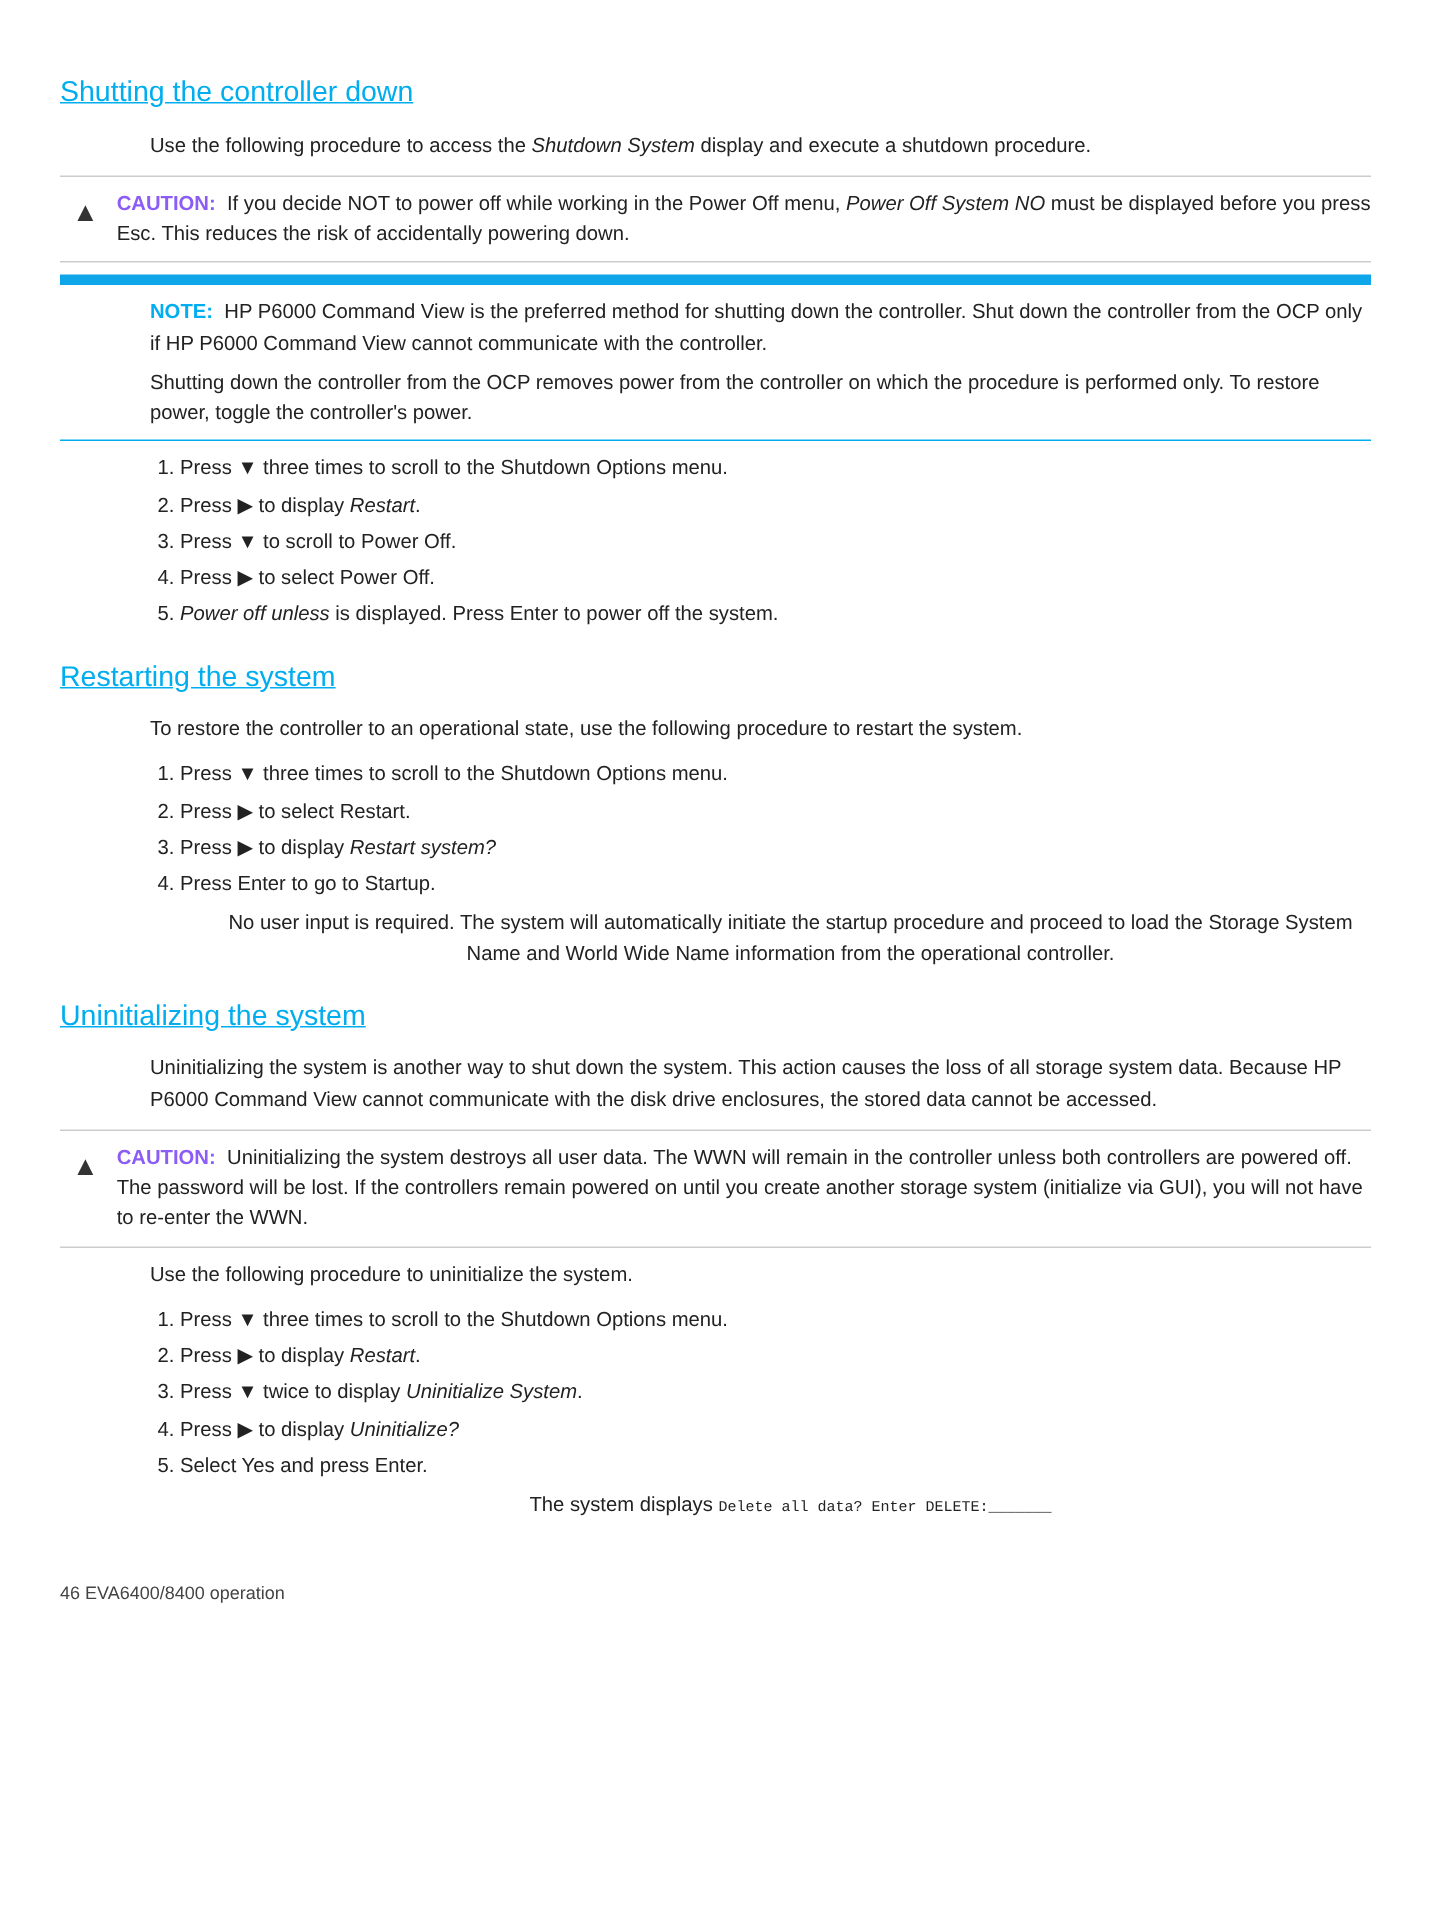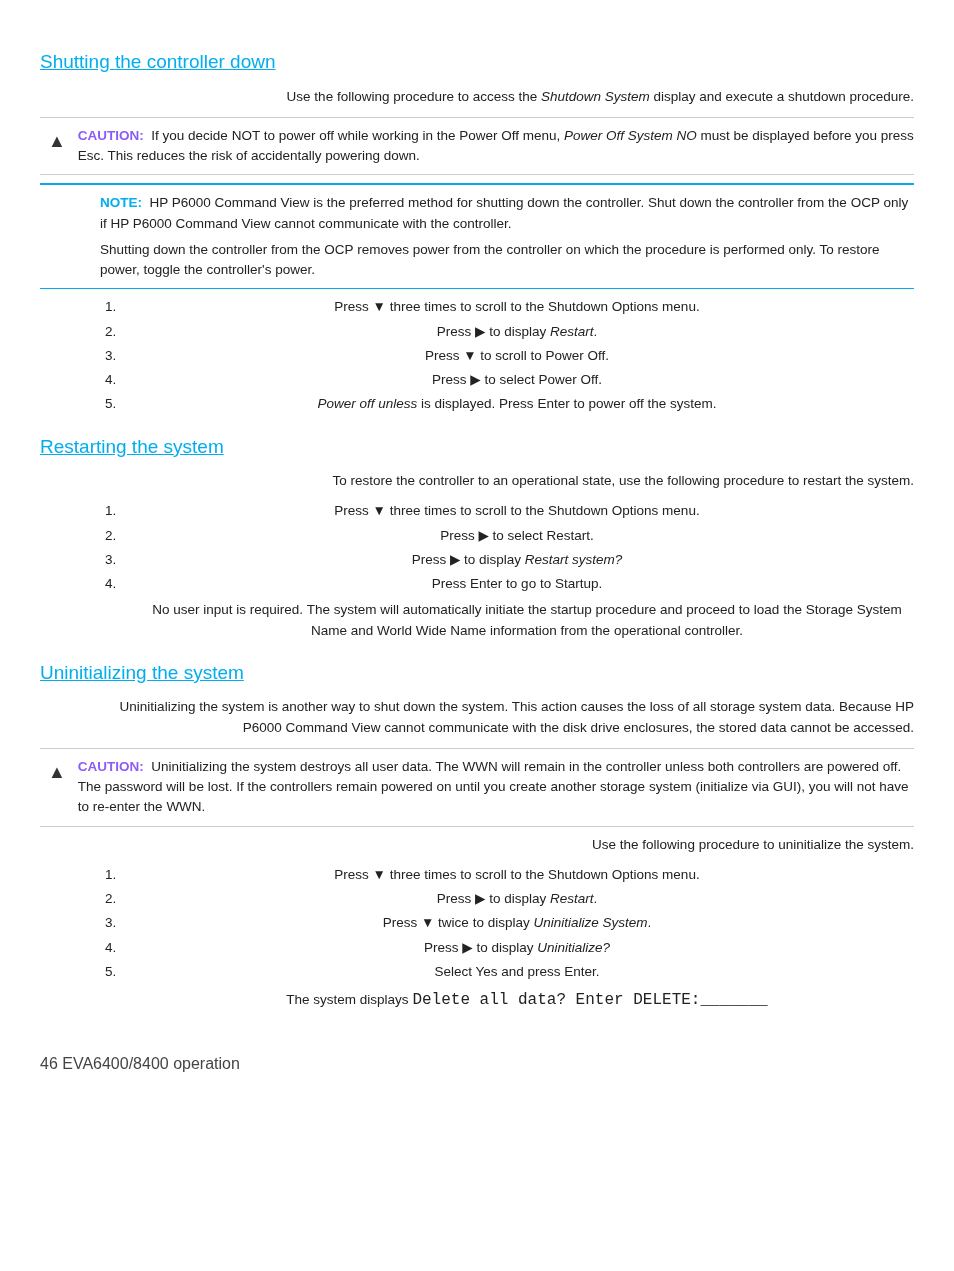--- a/index.html
+++ b/index.html
@@ -15,21 +15,20 @@
       color: #00adef;
       font-size: 19px;
       font-weight: normal;
       margin-bottom: 10px;
       margin-top: 18px;
       text-decoration: underline;
     }
     .section-intro {
       margin-left: 60px;
       margin-bottom: 10px;
-      text-align: right;
     }
     .caution-box {
       display: flex;
       align-items: flex-start;
       border-top: 1px solid #ccc;
       border-bottom: 1px solid #ccc;
       padding: 8px 0;
       margin: 8px 0;
     }
     .caution-icon {
@@ -41,55 +40,54 @@
       margin-top: 2px;
     }
     .caution-text {
       flex: 1;
     }
     .caution-label {
       font-weight: bold;
       color: #8b5cf6;
     }
     .note-box {
-      border-top: 2px solid #0ea5e9;
+      border-top: 7px solid #0ea5e9;
       border-bottom: 1px solid #00adef;
       padding: 8px 0 8px 60px;
       margin: 8px 0;
     }
     .note-label {
       font-weight: bold;
       color: #00adef;
     }
     .note-text {
       margin-bottom: 6px;
     }
     ol {
       margin-left: 80px;
       margin-bottom: 6px;
-      text-align: center;
     }
     ol li {
       margin-bottom: 4px;
     }
     .bold { font-weight: normal; margin-top: 36px; }
     .italic { font-style: italic; }
     .mono {
       font-family: 'Courier New', Courier, monospace;
-      font-size: 16px;
+      font-size: 10px;
     }
     .sub-para {
       margin-left: 100px;
       margin-top: 4px;
       margin-bottom: 6px;
       text-align: center;
     }
     .footer {
       margin-top: 40px;
-      font-size: 16px;
+      font-size: 12px;
       color: #444;
     }
   </style>
 </head>
 <body>
 
 <h2 class="section-title">Shutting the controller down</h2>
 
 <p class="section-intro">
   Use the following procedure to access the <span class="italic">Shutdown System</span> display and execute a shutdown procedure.

